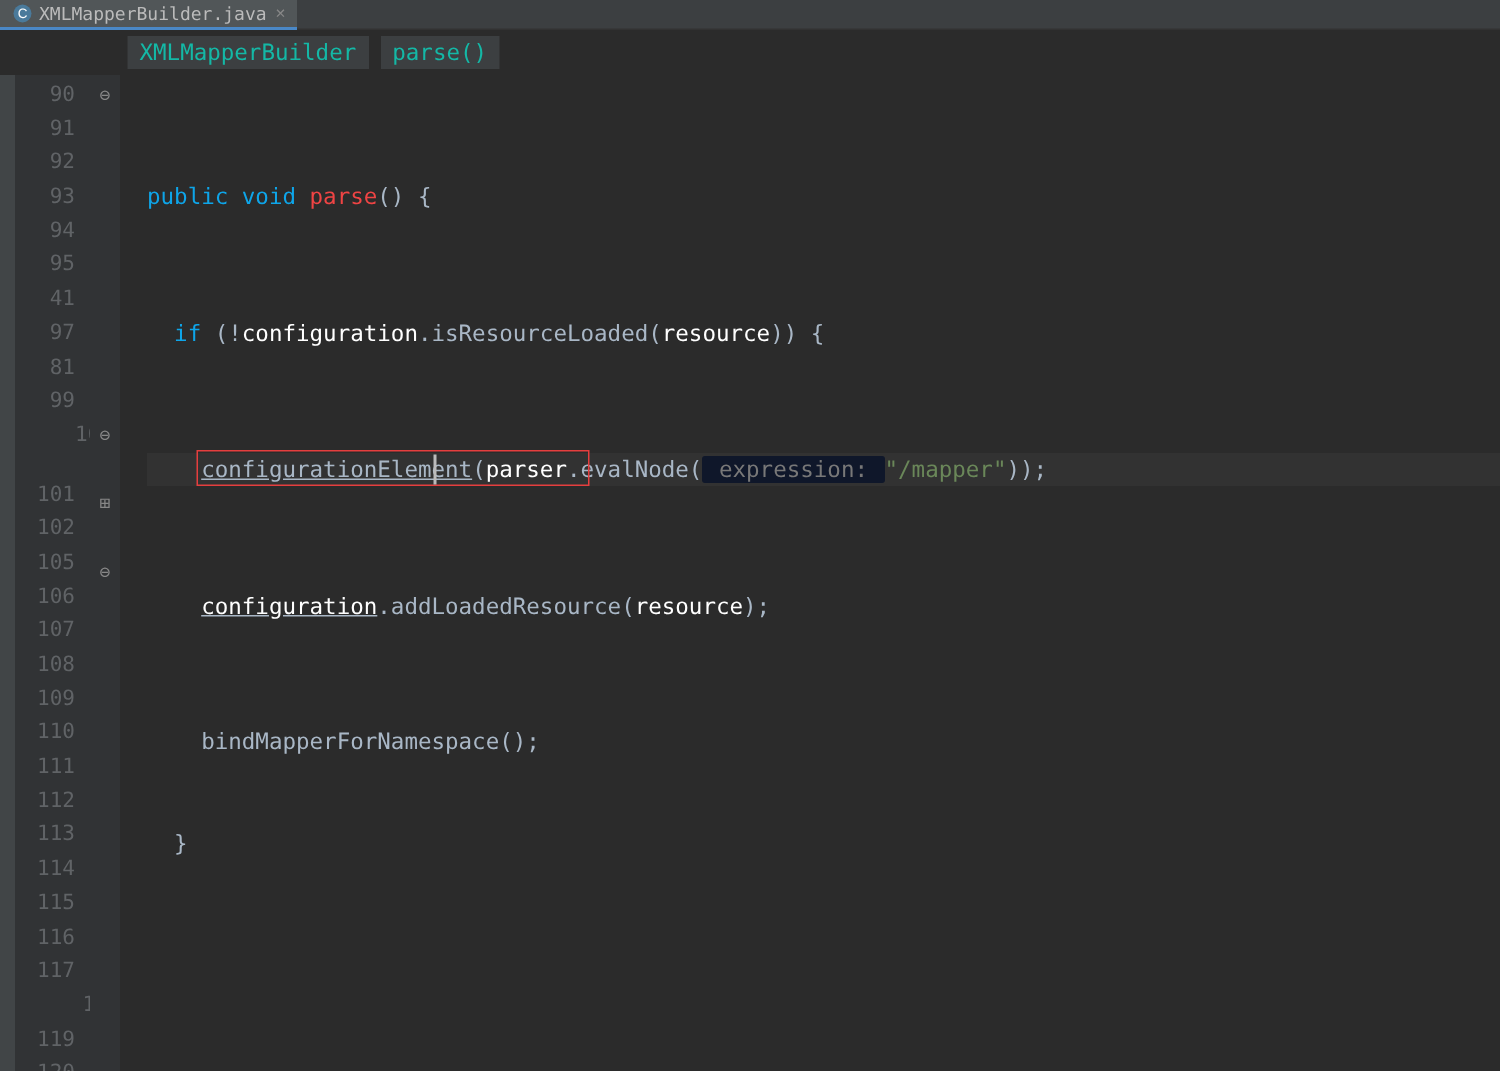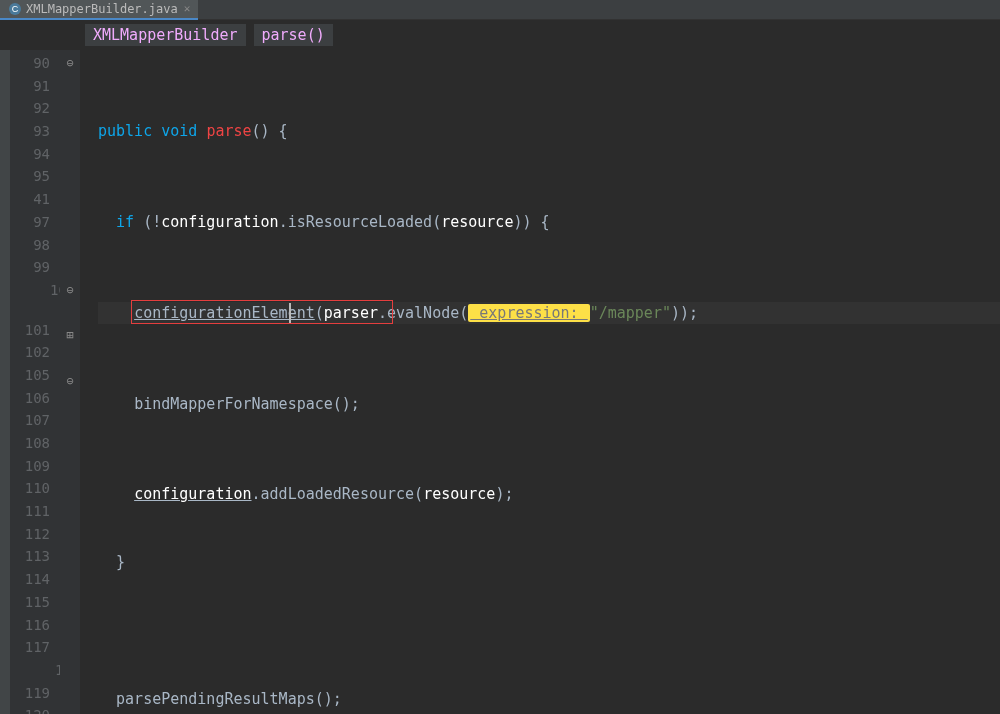--- a/index.html
+++ b/index.html
@@ -44,21 +44,21 @@
   }
   .breadcrumb {
     background: #2b2b2b;
     padding: 4px 0 4px 85px;
     display: flex;
     gap: 8px;
   }
   .crumb {
     background: #3c3f41;
     padding: 2px 8px;
-    color: #f0abfc;
+    color: #14b8a6;
     font-size: 15px;
   }
   .editor {
     display: flex;
     height: calc(100% - 48px);
   }
   .bookmark-gutter {
     width: 10px;
     background: #414547;
   }
@@ -103,21 +103,21 @@
     padding-top: 2px;
     white-space: pre;
     position: relative;
   }
   .line { height: 22.7px; position: relative; }
   .hl-line { background: #323232; }
   .kw { color: #0ea5e9; }
   .field { color: #ffffff; }
   .method-def { color: #ef4444; }
   .str { color: #6a8759; }
-  .param-hint { background: #fde047; color: #787878; border-radius: 2px; padding: 0 2px; text-decoration: underline;}
+  .param-hint { background: #0f172a; color: #787878; border-radius: 2px; padding: 0 2px;}
   .underline { text-decoration: underline; text-decoration-color: #a9b7c6; }
   .red-box { position: absolute; border: 1px solid #e53e3e; pointer-events: none; }
   .cursor {
     position: absolute;
     width: 2px;
     height: 20px;
     background: #bbbbbb;
     top: 1px;
   }
 </style>
@@ -146,21 +146,21 @@
   <div class="bookmark-gutter"></div>
   <div class="gutter" id="gutter" style="position: relative;">
       <div style="height: 22.7px;">90</div>
       <div style="height: 22.7px;">91</div>
       <div style="height: 22.7px;">92</div>
       <div style="height: 22.7px;">93</div>
       <div style="height: 22.7px;">94</div>
       <div style="height: 22.7px;">95</div>
       <div style="height: 22.7px;">41</div>
       <div style="height: 22.7px;">97</div>
-      <div style="height: 22.7px;">98</div>
+      <div style="height: 22.7px;">81</div>
       <div style="height: 22.7px;">99</div>
       <div style="height: 22.7px; margin-left: 40px;">100</div>
       <div style="height: 22.7px; margin-top: 17px;">101</div>
       <div style="height: 22.7px;">102</div>
       <div style="height: 22.7px;">105</div>
       <div style="height: 22.7px;">106</div>
       <div class="anno-mark" style="top: 319.8px; left: -18px;">@</div>
       <div style="height: 22.7px;">107</div>
       <div style="height: 22.7px;">108</div>
       <div style="height: 22.7px;">109</div>
@@ -183,26 +183,25 @@
       <div class="fold-mark" style="top: 319.8px;">⊖</div>
     </div>
   <div class="code">
 
     <div class="line"><span class="kw">public</span> <span class="kw">void</span> <span class="method-def">parse</span><span>() {</span></div>
 
     <div class="line">  <span class="kw">if</span><span> (!</span><span class="field">configuration</span><span>.isResourceLoaded(</span><span class="field">resource</span><span>)) {</span></div>
 
     <div class="line hl-line">    <span class="underline">configurationElement</span><span>(</span><span class="field">parser</span><span>.evalNode(</span><span class="param-hint"> expression: </span><span class="str">"/mapper"</span><span>));</span><div class="red-box" style="left:33px; top:-2px; width:262px; height:24px;"></div><div class="cursor" style="left:191px;"></div></div>
 
+    <div class="line">    <span class="field underline">configuration</span><span>.addLoadedResource(</span><span class="field">resource</span><span>);</span></div>
+
     <div class="line">    <span>bindMapperForNamespace();</span></div>
-
-    <div class="line">    <span class="field underline">configuration</span><span>.addLoadedResource(</span><span class="field">resource</span><span>);</span></div>
     <div class="line">  <span>}</span></div>
     <div class="line"></div>
-    <div class="line">  <span>parsePendingResultMaps();</span></div>
     
     
     
     
 
     
 
     
 
     

